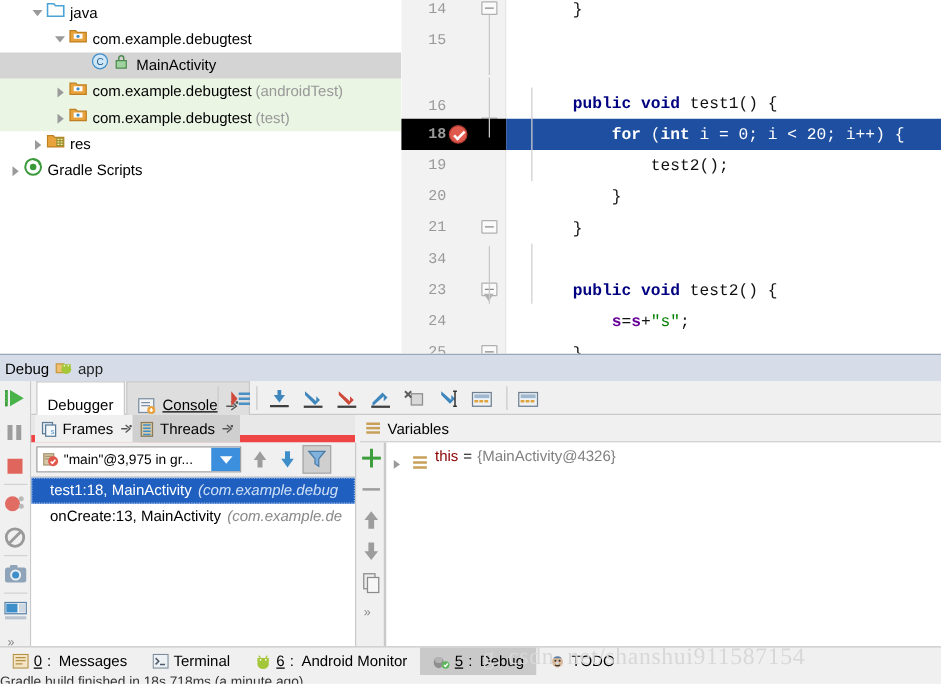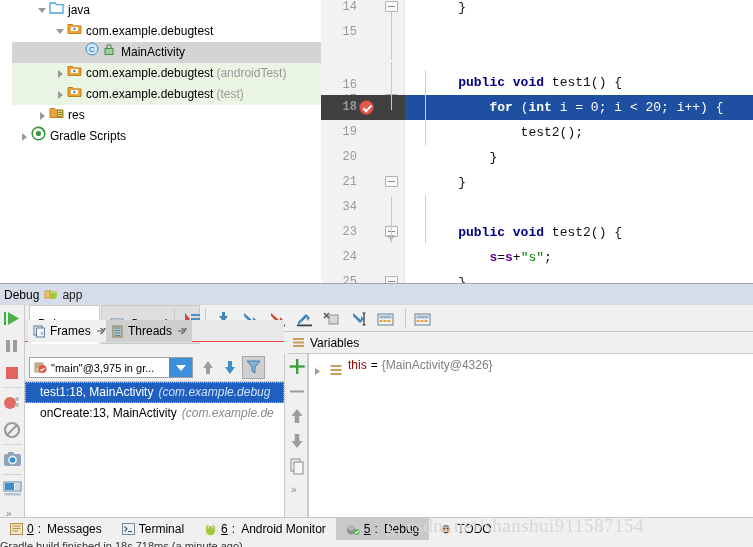--- a/index.html
+++ b/index.html
@@ -16,21 +16,20 @@
 
   
   #project-tree {
     position: absolute; left: 0; top: 0; width: 321px; height: 283px;
     background: #fff; overflow: hidden;
   }
   .tree-row {
     position: relative; height: 21px; line-height: 21px;
     white-space: nowrap; display: flex; align-items: center;
     padding-left: 0;
-    margin-left: 12px;
   }
   .tree-row.selected { background: #d4d4d4; }
   .tree-row.testsrc { background: #eaf5e4; }
   .arrow {
     width: 13px; height: 21px; display: inline-block; flex: 0 0 13px;
     position: relative;
   }
   .arrow.collapsed::before {
     content: ""; position: absolute; left: 4px; top: 7px;
     border-left: 5px solid #9a9a9a;
@@ -55,21 +54,21 @@
     position: absolute; left: 0; top: 0; width: 84px; height: 283px;
     background: #f2f2f2; border-right: 1px solid #e6e6e6;
   }
   .gline {
     position: absolute; left: 0; width: 84px; height: 25px; line-height: 25px;
   }
   .gnum {
     position: absolute; right: 48px; color: #999; font-size: 12px;
     font-family: "Liberation Mono", monospace;
   }
-  .gline.bp-line { background: #404040; font-weight: bold; }
+  .gline.bp-line { background: #000000; font-weight: bold; }
   .bp-dot {
     position: absolute; left: 38px; top: 5px; width: 15px; height: 15px;
     border-radius: 50%; background: #e05a4f; border: 1px solid #b23c32;
   }
   .bp-dot::after {
     content: ""; position: absolute; left: 3px; top: 4px;
     width: 7px; height: 3px; border-left: 2px solid #fff; border-bottom: 2px solid #fff;
     transform: rotate(-45deg);
   }
   .fold {
@@ -151,22 +150,22 @@
   }
   .dtab.active { background: #ffffff; border: 1px solid #c9c9c9; border-bottom: 1px solid #fff; }
   .dtab.inactive { background: #dedede; border: 1px solid #c9c9c9; text-decoration: underline; }
   .tb-sep {
     position: absolute; top: 4px; width: 1px; height: 19px; background: #c9c9c9;
   }
   .tbicon { position: absolute; top: 5px; width: 19px; height: 18px; }
 
   
   #subtabrow {
-    position: absolute; left: 25px; top: 36px; width: 259px; height: 22px;
-    background: #e8e8e8; border-bottom: 1px solid #ef4444;
+    position: absolute; left: 25px; top: 48px; width: 259px; height: 22px;
+    background: #e8e8e8; border-bottom: 6px solid #ef4444;
   }
   .stab {
     position: absolute; top: 0; height: 22px; line-height: 22px;
     font-size: 12px; display: flex; align-items: center; padding: 0 5px;
     white-space: nowrap;
   }
   .stab.active { background: #f0f0f0; }
   .stab.inactive { background: #cfcfcf; }
 
   #variables-header {

